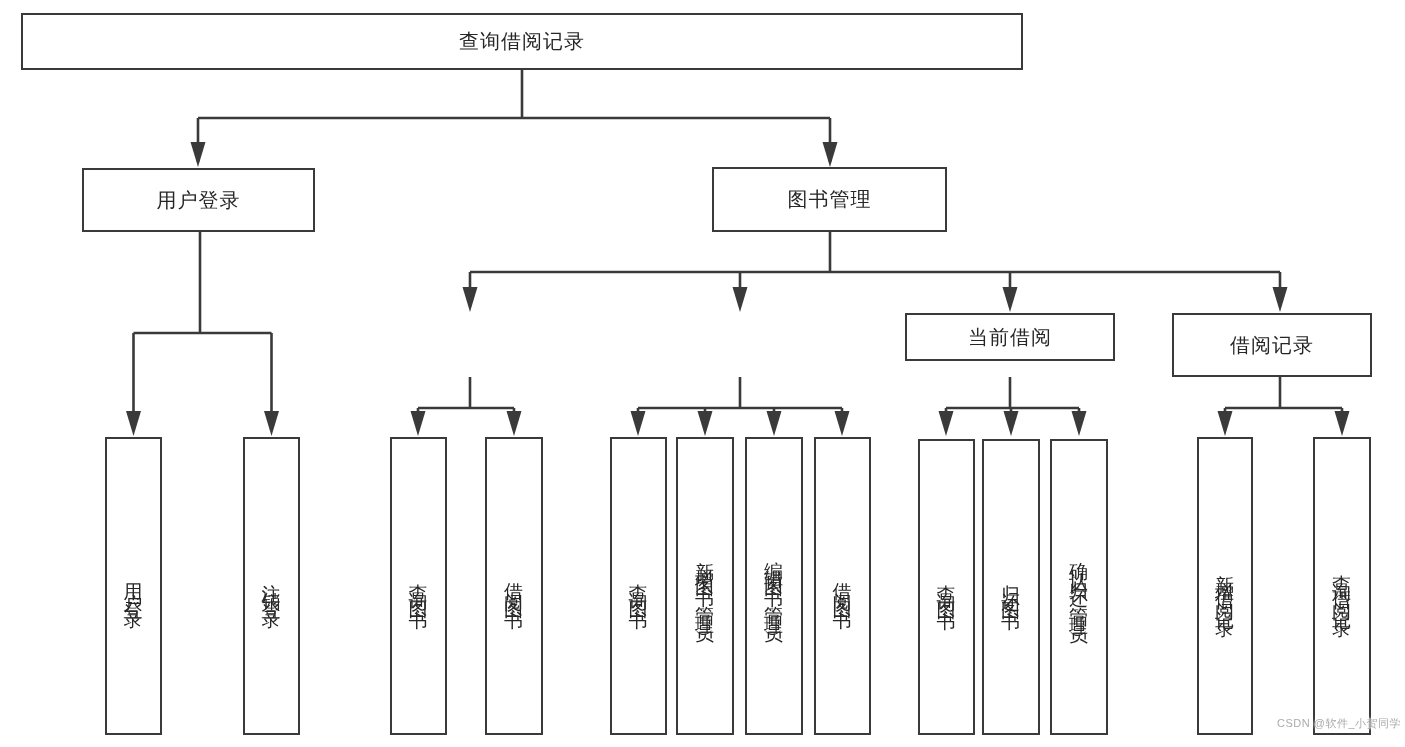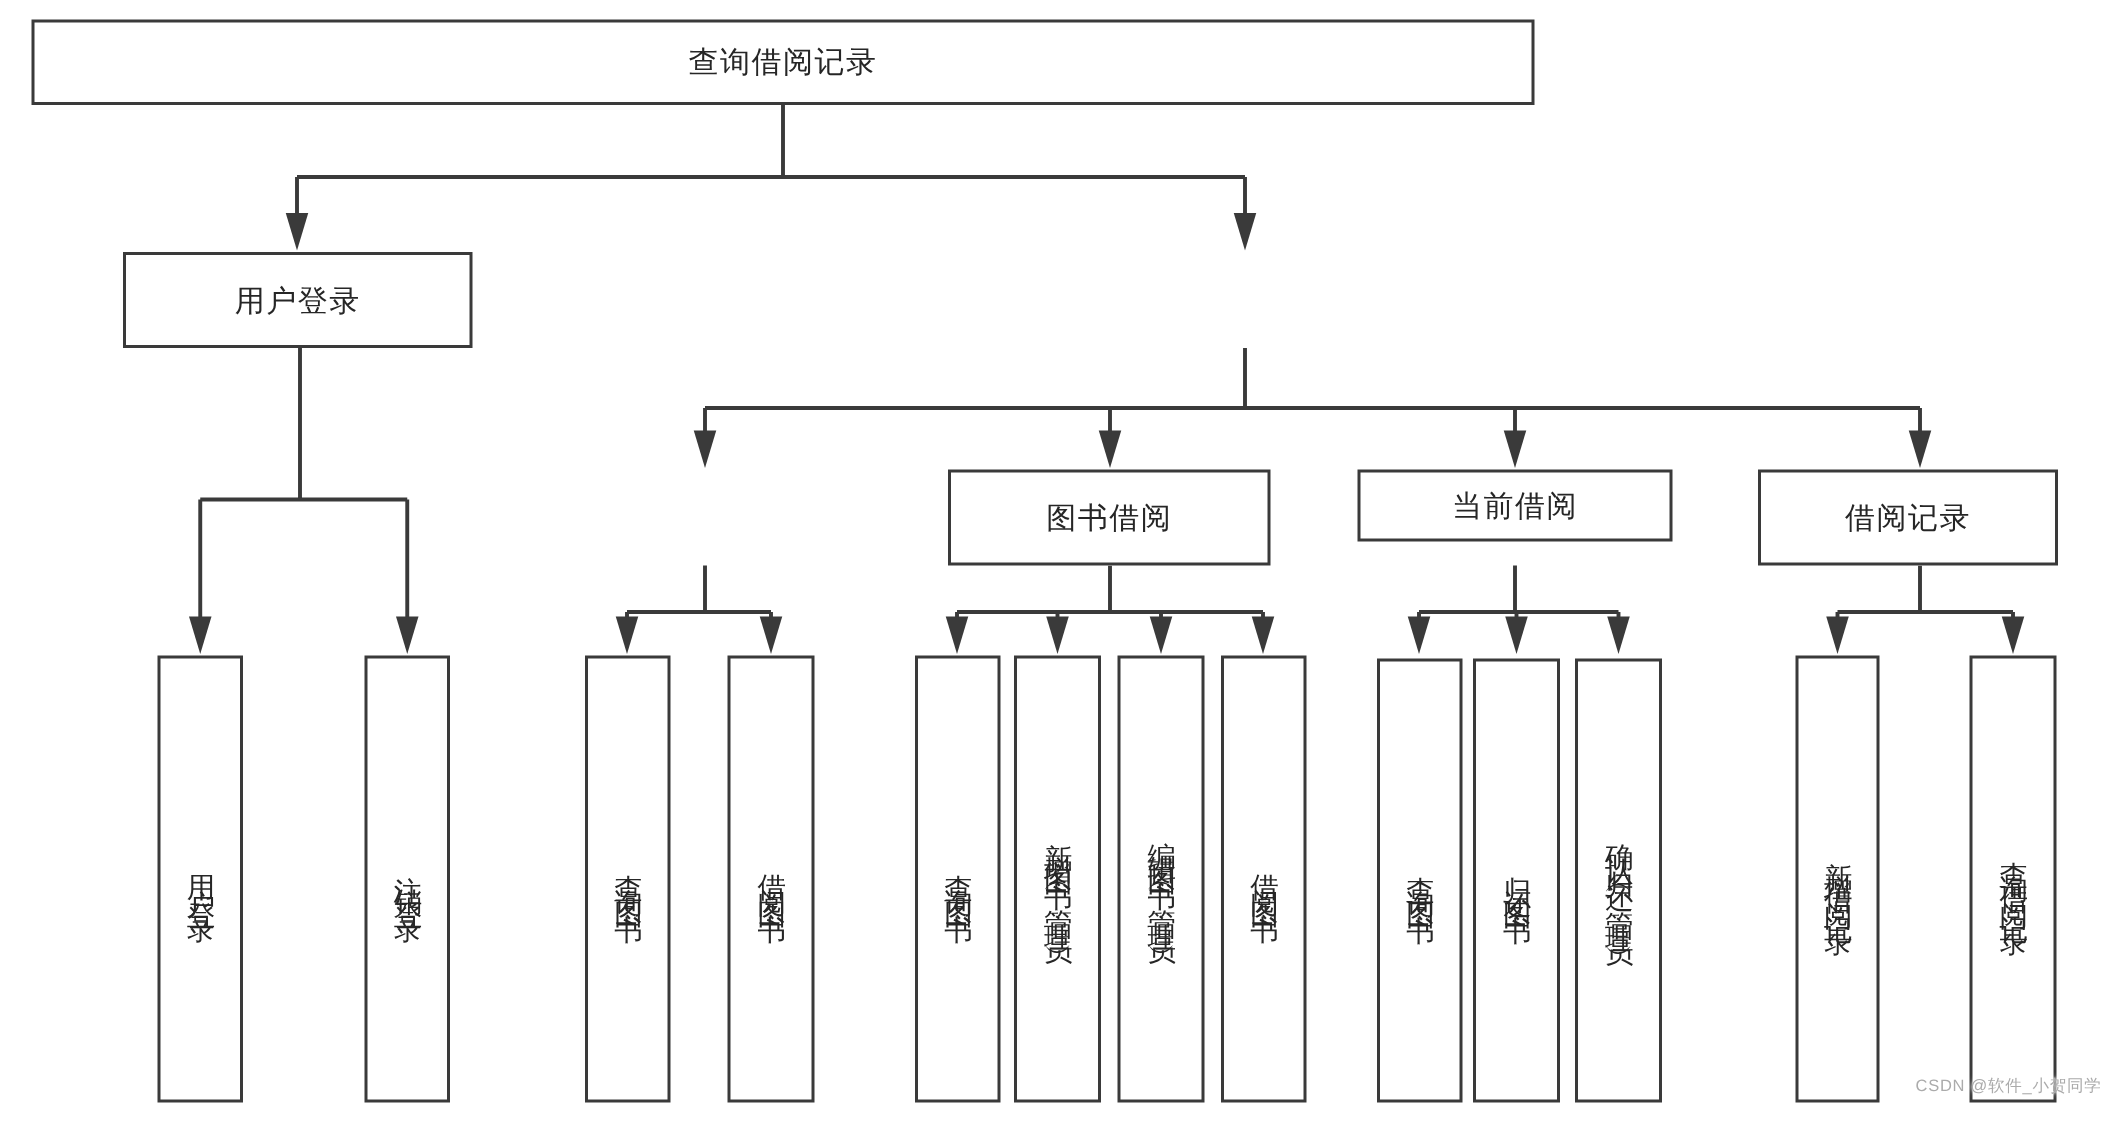--- a/index.html
+++ b/index.html
@@ -65,24 +65,24 @@
     <path class="ah" d="M1342 436 l-7.5 -25 h15 z"></path>
   </svg>
 
   <div class="node h" style="left:21px;top:13px;width:1002px;height:57px">
     <span>查询借阅记录</span>
   </div>
 
   <div class="node h" style="left:82px;top:168px;width:233px;height:64px">
     <span>用户登录</span>
   </div>
+  <div class="node h" style="left:712px;top:167px;width:235px;height:65px">
+    <span>图书管理</span>
+  </div>
 
-  <div class="node h" style="left:632px;top:313px;width:215px;height:64px">
-    <span>图书借阅</span>
-  </div>
   <div class="node h" style="left:905px;top:313px;width:210px;height:48px">
     <span>当前借阅</span>
   </div>
   <div class="node h" style="left:1172px;top:313px;width:200px;height:64px">
     <span>借阅记录</span>
   </div>
 
   <div class="node leaf" style="left:105px;top:437px;width:57px;height:298px">
     <span>用户登录</span>
   </div>

